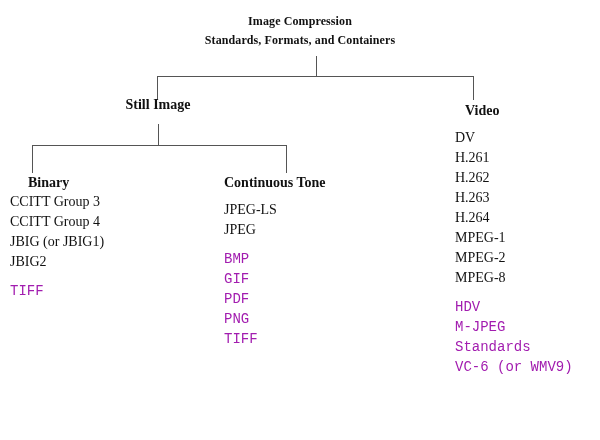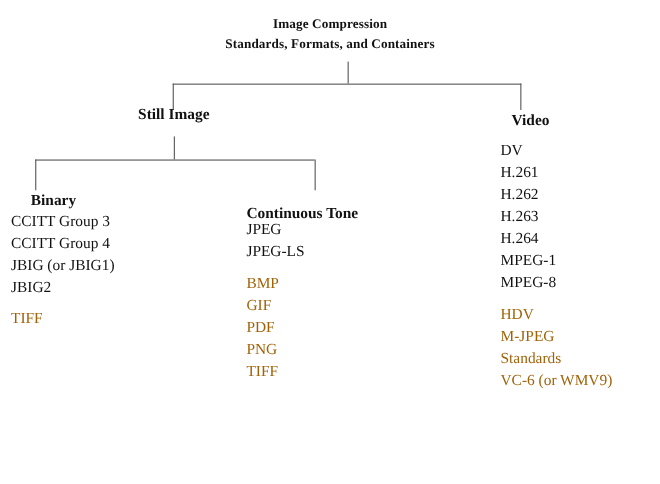--- a/index.html
+++ b/index.html
@@ -63,21 +63,22 @@
     position: absolute;
     font-size: 14px;
     line-height: 20px;
     white-space: nowrap;
   }
   .item {
     display: block;
     color: #111111;
   }
   .item.muted {
-    color: #a16207;
+    color: #a21caf;
+    font-family: Liberation Mono, monospace;
   }
   .group-gap {
     display: block;
     height: 9px;
     line-height: 9px;
     font-size: 0;
   }
 </style>
 </head>
 <body>
@@ -111,41 +112,42 @@
   </div>
   <div class="item-list" style="left:10px; top:192px;">
     <span class="item">CCITT Group 3</span>
     <span class="item">CCITT Group 4</span>
     <span class="item">JBIG (or JBIG1)</span>
     <span class="item">JBIG2</span>
     <span class="group-gap"></span>
     <span class="item muted">TIFF</span>
   </div>
 
-  <div class="node-head" style="left:224px; top:174px;margin-top:12px;">
+  <div class="node-head" style="left:224px; top:174px;">
     <span>Continuous Tone</span>
   </div>
   <div class="item-list" style="left:224px; top:200px;">
+    <span class="item">JPEG-LS</span>
     <span class="item">JPEG</span>
-    <span class="item">JPEG-LS</span>
     <span class="group-gap"></span>
     <span class="item muted">BMP</span>
     <span class="item muted">GIF</span>
     <span class="item muted">PDF</span>
     <span class="item muted">PNG</span>
     <span class="item muted">TIFF</span>
   </div>
 
   <div class="item-list" style="left:455px; top:128px;">
     <span class="item">DV</span>
     <span class="item">H.261</span>
     <span class="item">H.262</span>
     <span class="item">H.263</span>
     <span class="item">H.264</span>
     <span class="item">MPEG-1</span>
+    <span class="item">MPEG-2</span>
     <span class="item">MPEG-8</span>
     <span class="group-gap"></span>
     <span class="item muted">HDV</span>
     <span class="item muted">M-JPEG</span>
     <span class="item muted">Standards</span>
     <span class="item muted">VC-6 (or WMV9)</span>
   </div>
 
 </div>
 

